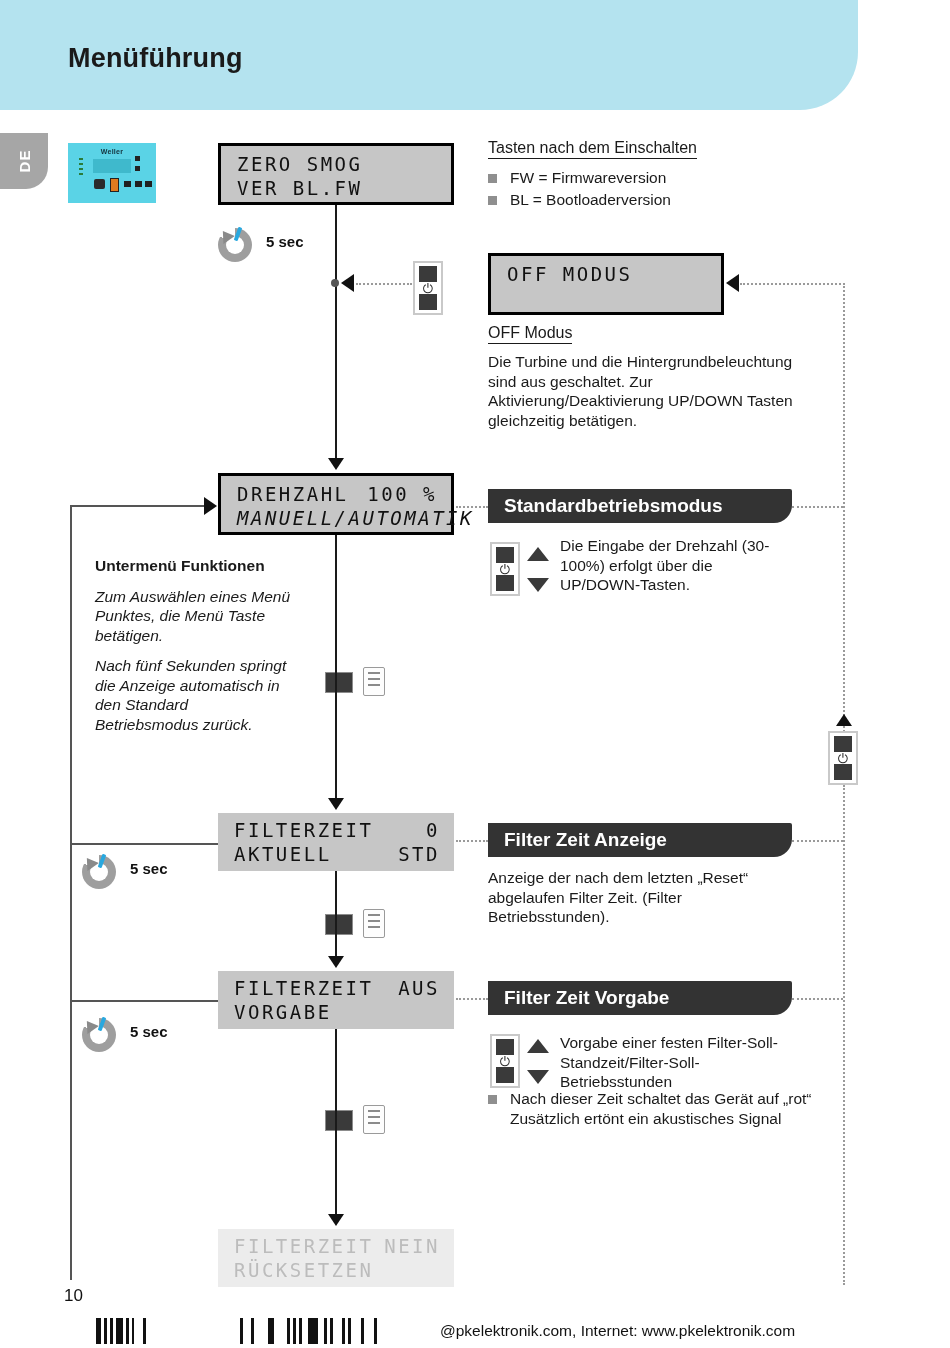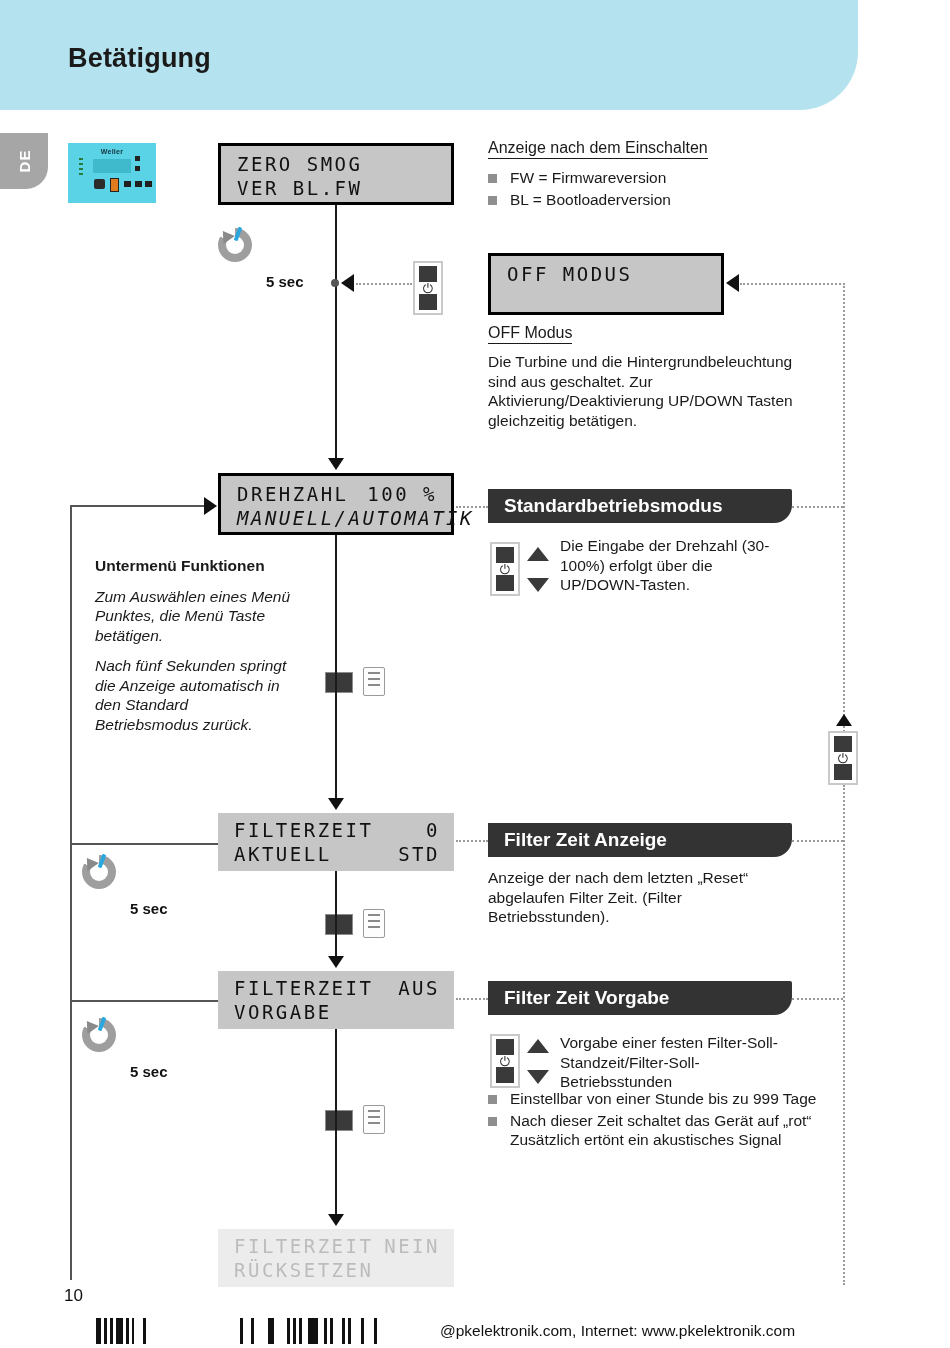--- a/index.html
+++ b/index.html
@@ -137,21 +137,21 @@
   }
   .clock .head{
     position:absolute;left:1px;top:2px;width:0;height:0;
     border-left:7px solid transparent;border-right:7px solid transparent;
     border-bottom:11px solid #8a8a8a;transform:rotate(-35deg);
   }
   .clock .tick{
     position:absolute;left:18px;top:-1px;width:4px;height:14px;background:#29a8df;
     transform:rotate(20deg);border-radius:1px;
   }
-  .sec-label{font-size:15px;font-weight:bold;color:#111;margin-top:40px;}
+  .sec-label{font-size:15px;font-weight:bold;color:#111;}
 
   #clock1{left:218px;top:228px;}
   #sec1{left:266px;top:233px;}
   #clock2{left:82px;top:855px;}
   #sec2{left:130px;top:860px;}
   #clock3{left:82px;top:1018px;}
   #sec3{left:130px;top:1023px;}
 
   
   .padbtn{
@@ -204,21 +204,21 @@
   #footer-url{left:440px;top:1322px;font-size:15.5px;color:#111;white-space:nowrap;}
   .barcode{height:26px;display:flex;align-items:flex-end;}
   .barcode i{display:block;background:#111;height:26px;margin-right:3px;}
   #barcode-left{left:96px;top:1318px;}
   #barcode-right{left:240px;top:1318px;}
 </style>
 </head>
 <body>
 
 <div class="abs" id="header-bar"></div>
-<div class="abs" id="page-title">Betätigung</div>
+<div class="abs" id="page-title">Menüführung</div>
 
 <div class="abs" id="lang-tab">
   <span>DE</span>
 </div>
 
 <div class="abs" id="device-photo">
   <div class="brand">Weller</div>
   <div class="lcd"></div>
   <div class="ledcol">
       <i></i>
@@ -250,21 +250,21 @@
 <div class="abs lcd-box" id="lcd-off">
   <div class="lcd-line l1"><span>OFF MODUS</span><span class="r"></span></div>
 </div>
 
 <div class="abs padbtn" id="pad-off">
   <div class="sq top"></div>
   <div class="pw">⏻</div>
   <div class="sq bot"></div>
 </div>
 
-<div class="abs hd-underline" id="txt-anzeige-head">Anzeige nach dem Einschalten</div>
+<div class="abs hd-underline" id="txt-anzeige-head">Tasten nach dem Einschalten</div>
 <div class="abs" id="list-anzeige">
   <div class="bullet-row">
       <span class="sq"></span>
       <span class="tx">FW = Firmwareversion</span>
     </div>
   <div class="bullet-row">
       <span class="sq"></span>
       <span class="tx">BL = Bootloaderversion</span>
     </div>
 </div>
@@ -342,24 +342,20 @@
 <div class="abs padbtn" id="pad-vorgabe">
   <div class="sq top"></div>
   <div class="pw">⏻</div>
   <div class="sq bot"></div>
 </div>
 <div class="abs arrow-up-g" style="left:527px;top:1039px;"></div>
 <div class="abs arrow-dn-g" style="left:527px;top:1070px;"></div>
 <div class="abs body-txt" id="txt-vorgabe-body">Vorgabe einer festen Filter-Soll-Standzeit/Filter-Soll-Betriebsstunden</div>
 
 <div class="abs" id="list-vorgabe">
-  <div class="bullet-row">
-      <span class="sq"></span>
-      <span class="tx">Einstellbar von einer Stunde bis zu 999 Tage</span>
-    </div>
   <div class="bullet-row">
       <span class="sq"></span>
       <span class="tx" style="white-space:pre-line;">Nach dieser Zeit schaltet das Gerät auf „rot“
 Zusätzlich ertönt ein akustisches Signal</span>
     </div>
 </div>
 
 <div class="abs clock" id="clock3">
   <div class="ring"></div>
     <div class="head"></div>

